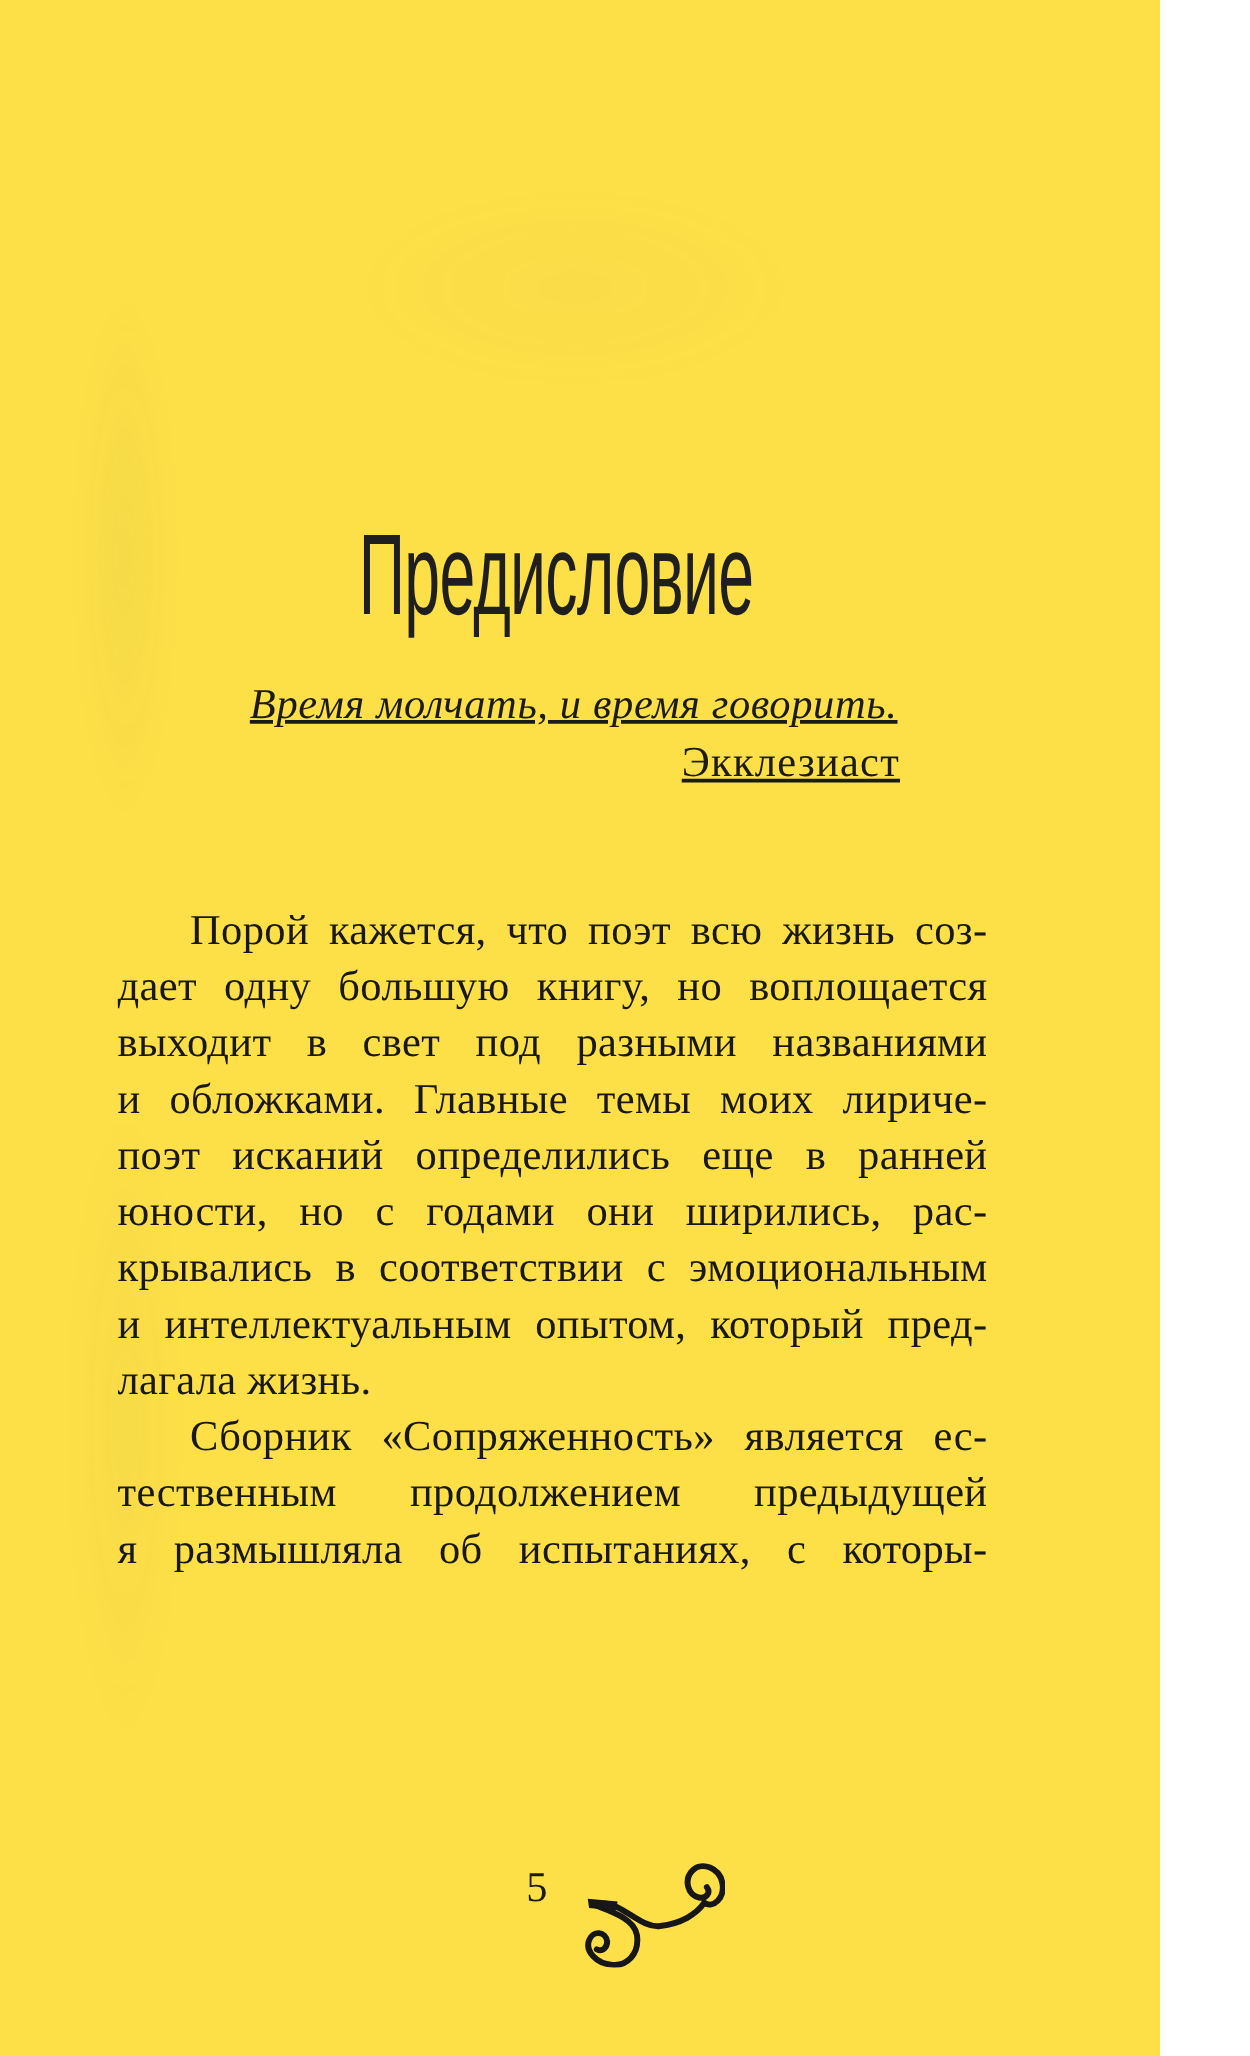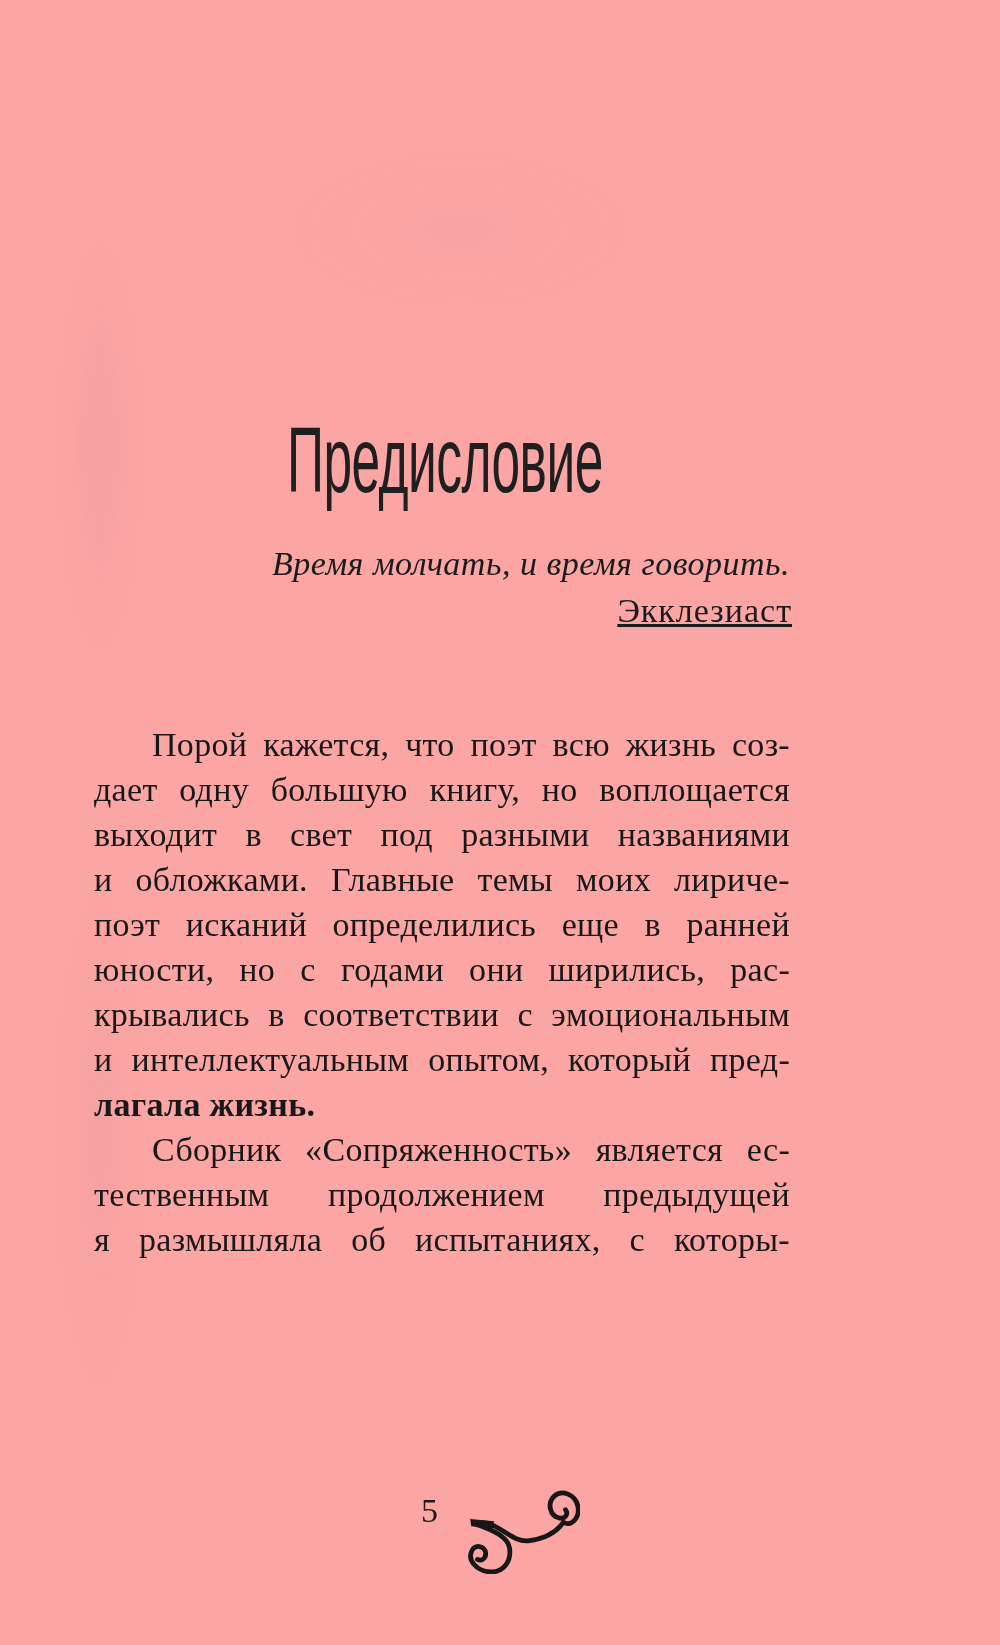--- a/index.html
+++ b/index.html
@@ -1,20 +1,20 @@
 <!DOCTYPE html>
 <html><head>
 <meta charset="utf-8">
 <style>
   html, body { margin: 0; padding: 0; background: #ffffff; }
   .page {
     position: relative;
-    width: 1000px;
+    width: 928px;
     height: 1645px;
-    background: #fca5a5;
+    background: #fde047;
     overflow: hidden;
     font-family: "Liberation Serif", serif;
     color: #1a1a1a;
   }
   
   .smudge { position: absolute; pointer-events: none; }
   .s1 { left: 60px; top: 230px; width: 80px; height: 430px;
         background: radial-gradient(ellipse at center, rgba(90,90,90,0.05), rgba(0,0,0,0) 70%);
         filter: blur(7px); }
   .s2 { left: 55px; top: 880px; width: 90px; height: 520px;
@@ -43,20 +43,21 @@
   .epi-quote {
     position: absolute;
     right: 210px;
     top: 547px;
     font-style: italic;
     font-size: 34px;
     line-height: 1;
     letter-spacing: 0.5px;
     white-space: nowrap;
     color: #1b1b1b;
+    text-decoration: underline;
   }
   .epi-src {
     position: absolute;
     right: 208px;
     top: 594px;
     font-size: 34px;
     line-height: 1;
     letter-spacing: 1px;
     white-space: nowrap;
     color: #1b1b1b;
@@ -74,21 +75,21 @@
     line-height: 45px;
     font-size: 34px;
     letter-spacing: 0.3px;
     overflow: hidden;
     text-align: justify;
     color: #181818;
     margin-left: 32px;
   }
   .bline::after { content: ""; display: inline-block; width: 100%; height: 0; }
   .bline.ind { text-indent: 58px; }
-  .bline.noj { text-align: left; font-weight: bold; }
+  .bline.noj { text-align: left; }
   .bline.noj::after { content: none; }
 
   .pageno {
     position: absolute;
     left: 421px;
     top: 1494px;
     font-size: 34px;
     line-height: 1;
     color: #1b1b1b;
   }

